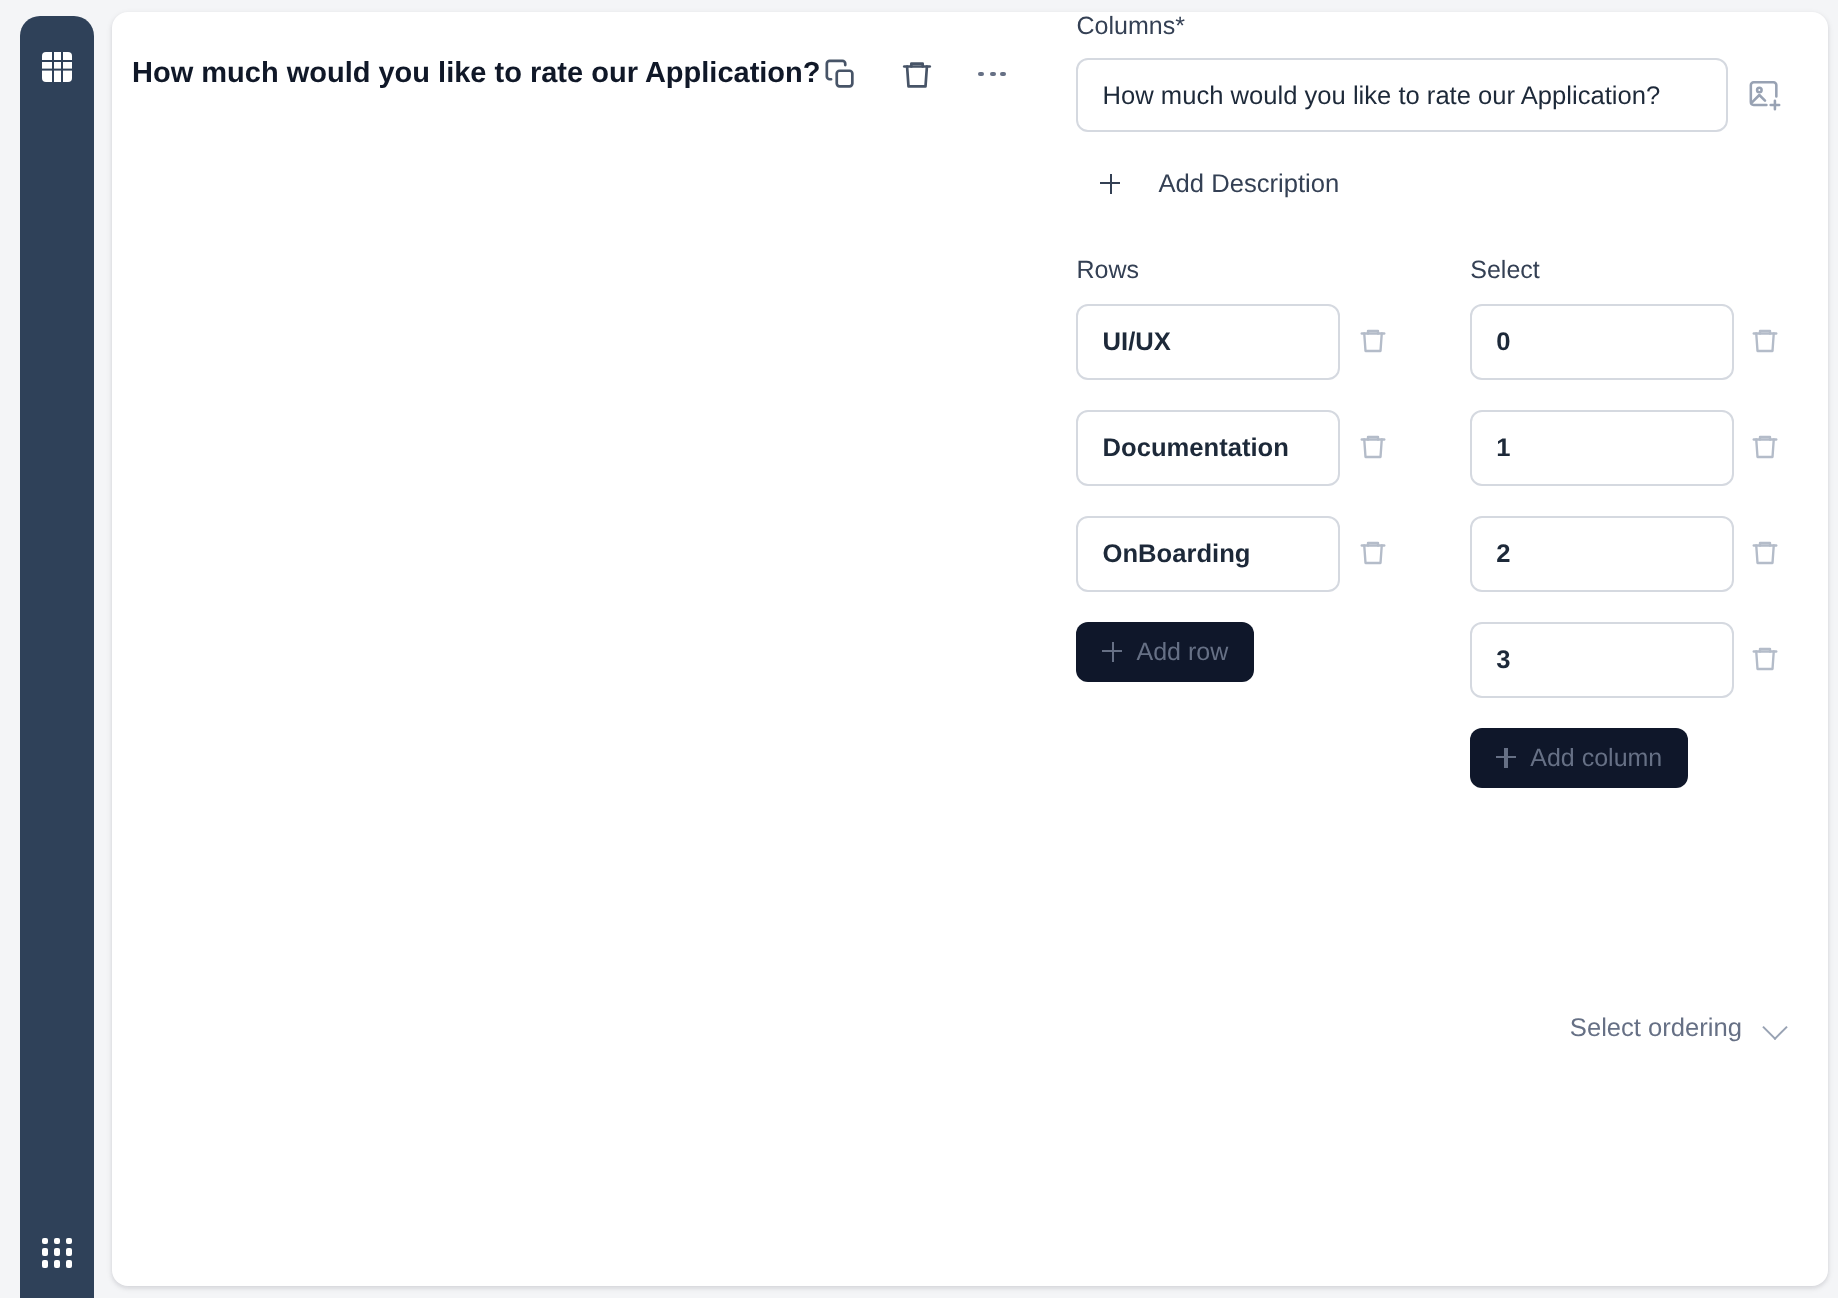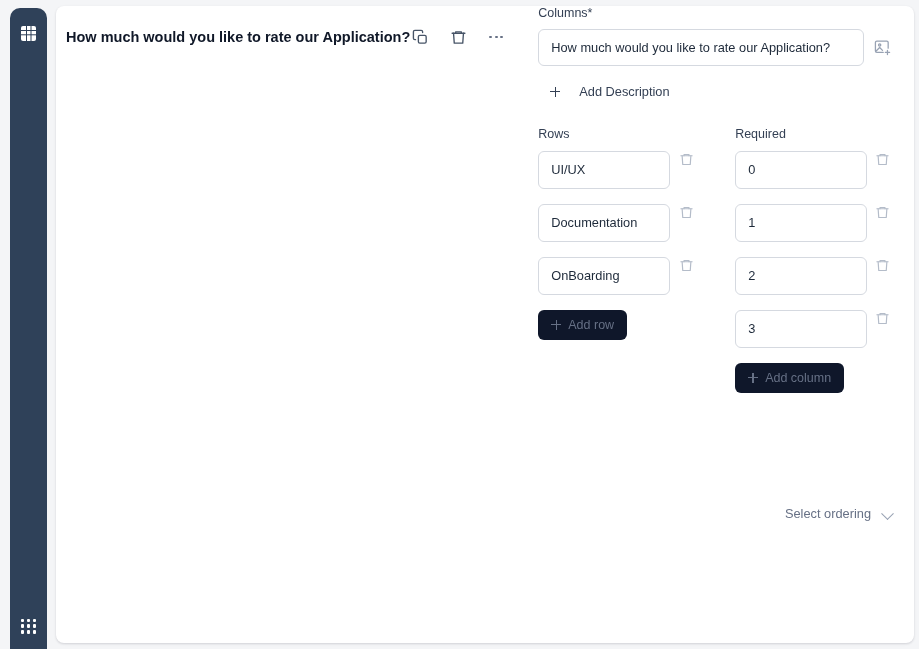--- a/index.html
+++ b/index.html
@@ -221,23 +221,24 @@
   #matrix {
     display: flex;
     margin-top: 26px;
     gap: 40px;
   }
   .matrix-col { width: 411px; }
   .matrix-col .field-label { display: block; margin-bottom: 10px; }
 
   .opt-row {
     display: flex;
-    align-items: flex-start;
+    align-items: center;
     gap: 7px;
     margin-bottom: 15px;
+    font-weight: bold;
   }
   .opt-input {
     flex: 1;
     height: 38px;
   }
   .del-btn {
     width: 18px;
     height: 18px;
     display: flex;
     align-items: center;
@@ -424,21 +425,21 @@
               </svg>
             </div>
           </div>
           <button class="add-btn">
             <span class="plus-glyph"></span>
             <span>Add row</span>
           </button>
         </div>
 
         <div class="matrix-col">
-          <div class="field-label">Required</div>
+          <div class="field-label">Select</div>
           <div class="opt-row">
             <div class="text-input opt-input">0</div>
             <div class="del-btn">
               <svg width="15" height="15" viewBox="0 0 24 24" fill="none" stroke="#b4bcc9" stroke-width="1.9" stroke-linecap="round" stroke-linejoin="round">
                 <path d="M3 6h18"></path>
                   <path d="M8 6V4h8v2"></path>
                   <path d="M5 6l1 14h12l1-14"></path>
               </svg>
             </div>
           </div>

